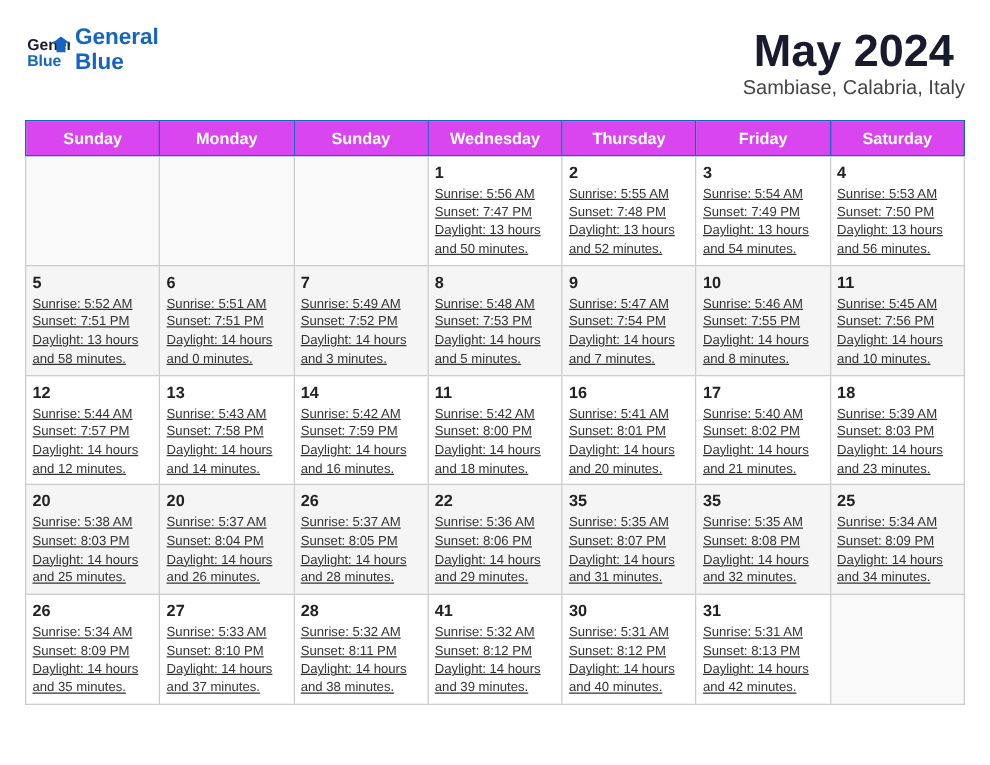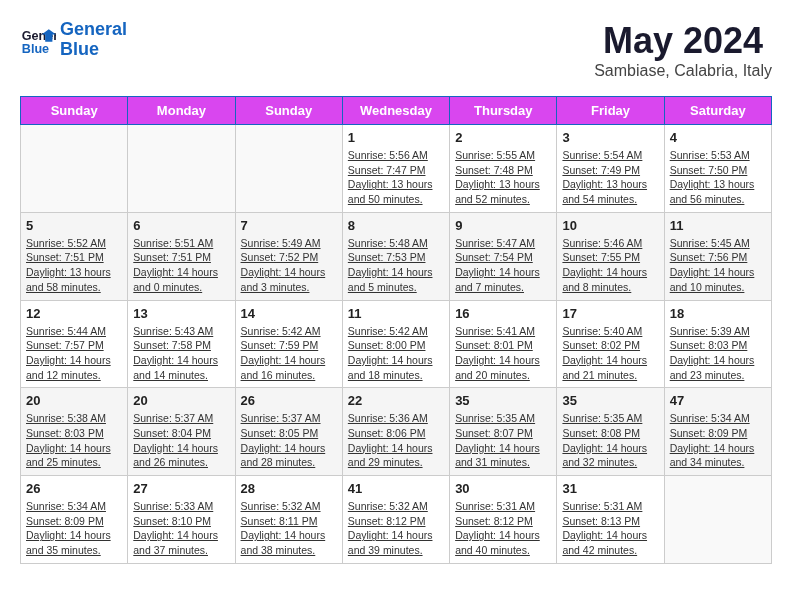--- a/index.html
+++ b/index.html
@@ -225,21 +225,21 @@
         </td>
         <td>
           <span class="day-number">35</span>
           <div class="day-info">Sunrise: 5:35 AM<br>Sunset: 8:07 PM<br>Daylight: 14 hours<br>and 31 minutes.</div>
         </td>
         <td>
           <span class="day-number">35</span>
           <div class="day-info">Sunrise: 5:35 AM<br>Sunset: 8:08 PM<br>Daylight: 14 hours<br>and 32 minutes.</div>
         </td>
         <td>
-          <span class="day-number">47</span>
+          <span class="day-number">25</span>
           <div class="day-info">Sunrise: 5:34 AM<br>Sunset: 8:09 PM<br>Daylight: 14 hours<br>and 34 minutes.</div>
         </td>
       </tr>
       <tr>
         <td>
           <span class="day-number">26</span>
           <div class="day-info">Sunrise: 5:34 AM<br>Sunset: 8:09 PM<br>Daylight: 14 hours<br>and 35 minutes.</div>
         </td>
         <td>
           <span class="day-number">27</span>

